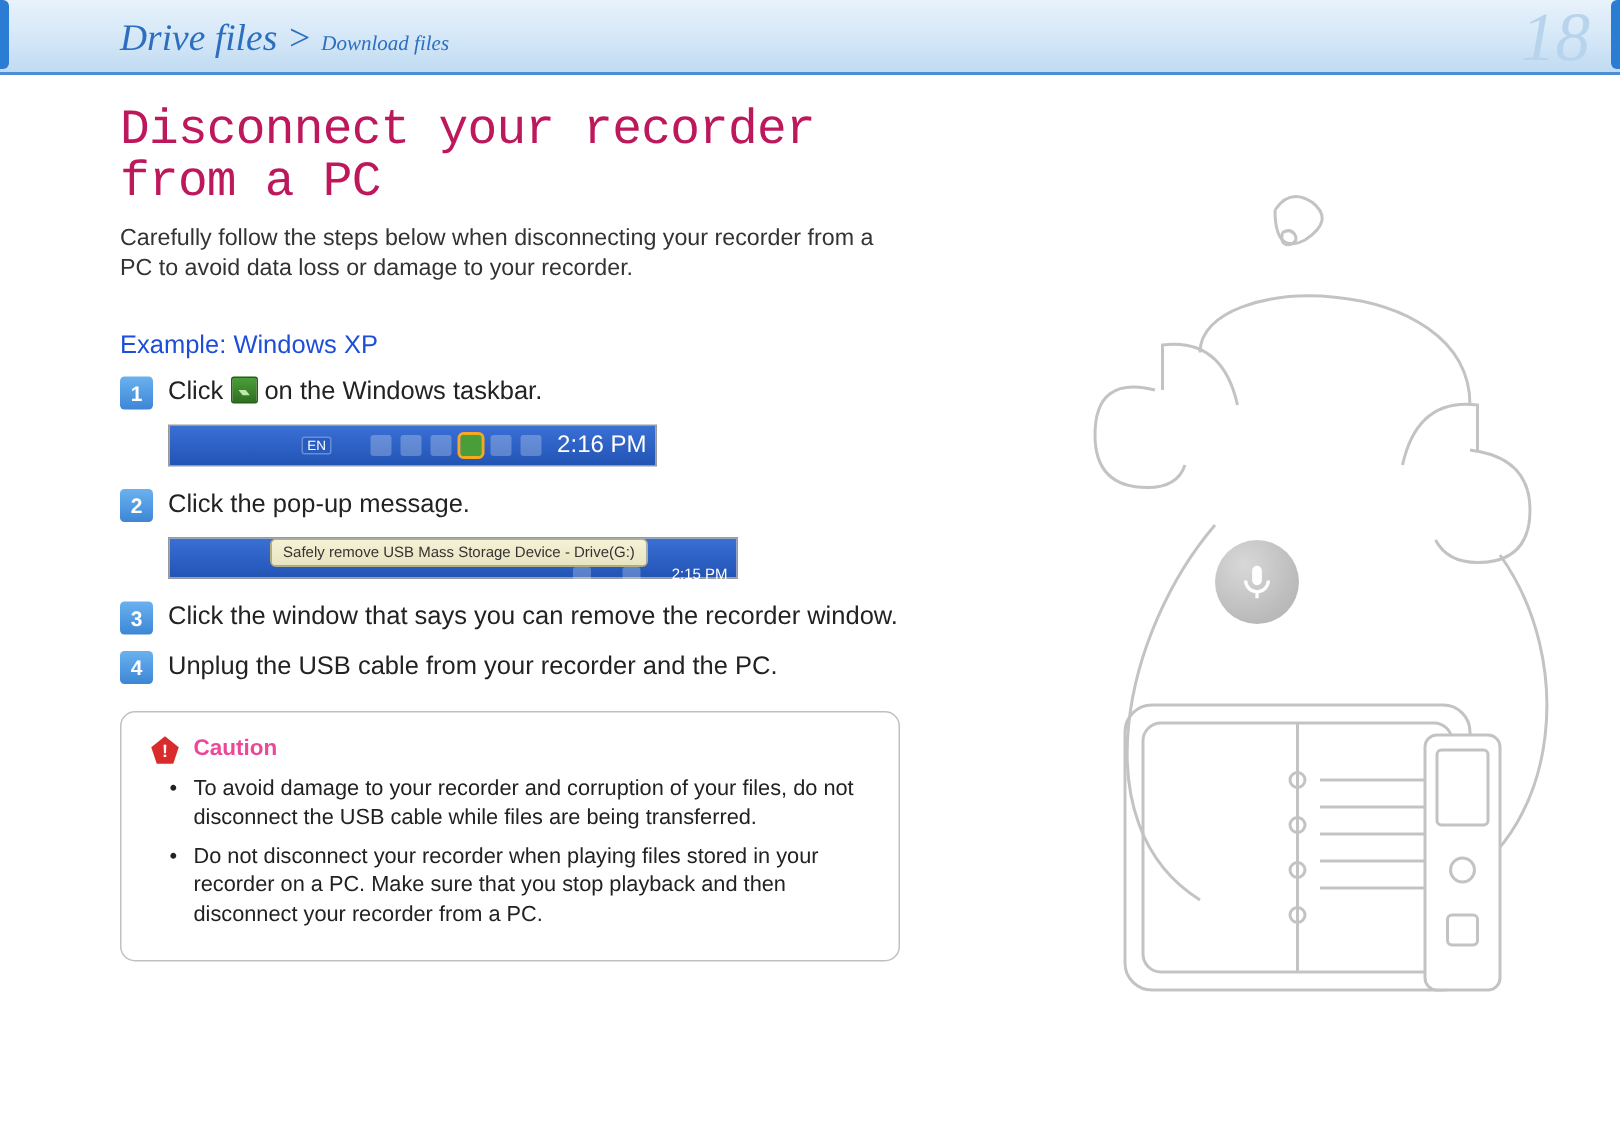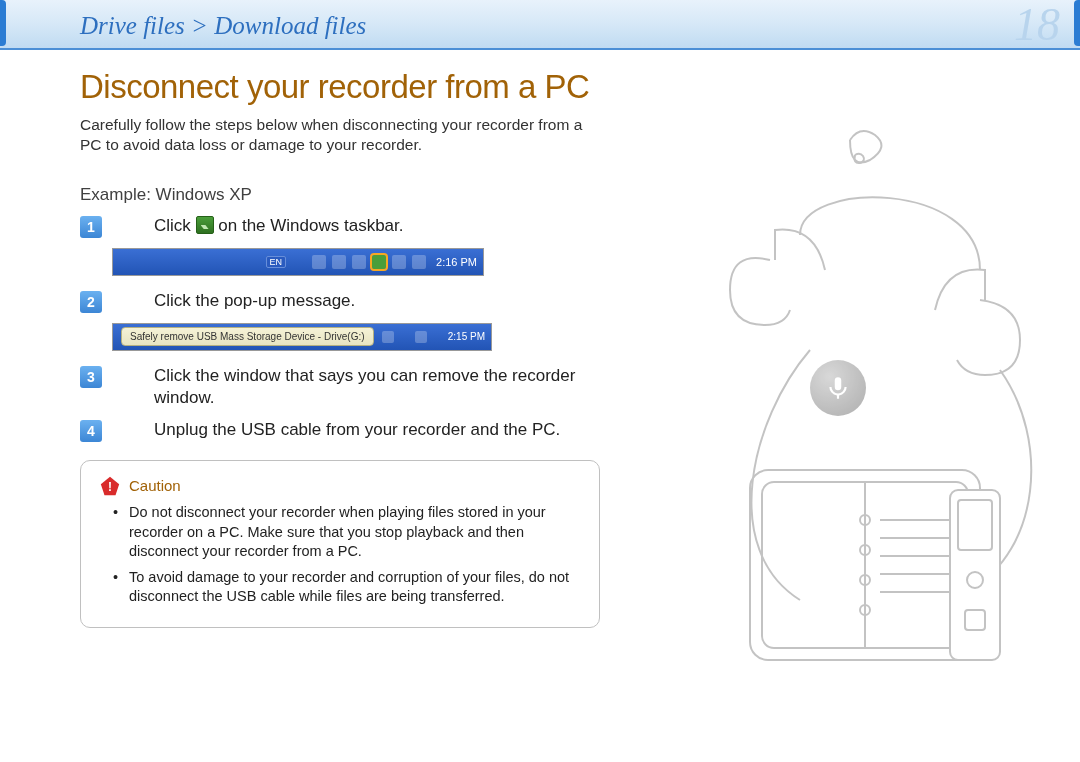--- a/index.html
+++ b/index.html
@@ -38,56 +38,56 @@
   .breadcrumb {
     position: absolute;
     top: 12px;
     left: 80px;
     font-family: Georgia, 'Times New Roman', serif;
     font-style: italic;
     font-size: 25px;
     color: #2d6fbf;
   }
   .breadcrumb .sub {
-    font-size: 25px;
+    font-size: 14px;
     text-align: center;
   }
   .page-num {
     position: absolute;
     top: -2px;
     right: 20px;
     font-family: Georgia, 'Times New Roman', serif;
     font-style: italic;
     font-size: 46px;
     color: #b8d4ed;
   }
   .content {
     position: absolute;
     top: 70px;
     left: 80px;
     width: 520px;
   }
   .main-title {
-    font-family: Liberation Sans, sans-serif;
+    font-family: Liberation Mono, monospace;
     font-size: 33px;
     font-weight: normal;
-    color: #a16207;
+    color: #be185d;
     letter-spacing: -0.5px;
     line-height: 1.05;
     margin-bottom: 10px;
   }
   .intro {
     font-size: 15.5px;
     color: #333;
     line-height: 1.3;
     margin-bottom: 30px;
   }
   .example-label {
     font-size: 17px;
-    color: #404040;
+    color: #1d4ed8;
     margin-bottom: 10px;
   }
   .step {
     display: flex;
     align-items: flex-start;
     margin-bottom: 10px;
     font-size: 17px;
     line-height: 1.3;
   }
   .num-badge {
@@ -96,41 +96,41 @@
     background: linear-gradient(to bottom, #6bb1f0, #3c86d5);
     color: #fff;
     font-size: 14px;
     font-weight: bold;
     text-align: center;
     line-height: 22px;
     border-radius: 3px;
     margin-right: 10px;
     margin-top: 1px;
   }
-  .step-text { flex: 1; margin-left: 42px; }
+  .step-text { flex: 1; }
   .inline-icon {
     display: inline-block;
     width: 18px; height: 18px;
     background: linear-gradient(to bottom, #4a9e3a, #2e7020);
     vertical-align: -3px;
     border-radius: 2px;
     position: relative;
     border: 1px solid #256018;
   }
   .inline-icon::before {
     content: "";
     position: absolute;
     left: 4px; top: 8px;
     width: 8px; height: 4px;
     background: #bfe8b1;
     clip-path: polygon(0 0, 60% 0, 100% 100%, 40% 100%);
   }
   .taskbar-shot {
     margin: 8px 0 14px 32px;
-    width: 372px;
+    width: 326px;
     height: 28px;
     border: 1px solid #999;
     background: linear-gradient(to bottom,#3a6fd4,#2254b5);
     position: relative;
     font-size: 10px;
     color: #fff;
     display: flex;
     align-items: center;
     justify-content: flex-end;
     padding-right: 6px;
@@ -138,31 +138,32 @@
   }
   .taskbar-shot .sysicon {
     width: 14px; height: 14px;
     background: rgba(255,255,255,0.25);
     border-radius: 2px;
   }
   .taskbar-shot .sysicon.highlight {
     outline: 2px solid #f7a823;
     background: #4a9e3a;
   }
-  .taskbar-shot .time { font-size: 11px; margin-left: 4px; }
+  .taskbar-shot .time { font-size: 16px; margin-left: 4px; }
   .taskbar-shot .lang { background:#2a5bbf; border:1px solid #678ed9; padding:0 3px; font-size:9px; border-radius:2px; margin-right: 20px; }
   .popup-shot {
     margin: 8px 0 14px 32px;
     width: 380px;
     height: 28px;
     border: 1px solid #999;
     background: linear-gradient(to bottom,#3a6fd4,#2254b5);
     position: relative;
     display: flex;
     align-items: center;
+    flex-direction: column;
   }
   .popup-balloon {
     background: linear-gradient(to bottom,#f5f2d6,#e8e4c2);
     border: 1px solid #b5b080;
     border-radius: 4px;
     font-size: 10px;
     color: #333;
     padding: 3px 8px;
     margin-left: 8px;
     white-space: nowrap;
@@ -192,22 +193,22 @@
     align-items: center;
     gap: 8px;
     margin-bottom: 8px;
   }
   .caution-icon {
     width: 22px; height: 20px;
     position: relative;
   }
   .caution-icon svg { width: 22px; height: 22px; }
   .caution-label {
-    color: #a16207;
-    font-weight: normal;
+    color: #ec4899;
+    font-weight: bold;
     font-size: 15px;
   }
   .caution-box ul {
     list-style: none;
     padding-left: 30px;
     font-size: 14.5px;
     line-height: 1.35;
     color: #222;
   }
   .caution-box ul li {
@@ -311,22 +312,22 @@
     <div class="caution-header">
       <span class="caution-icon">
         <svg viewBox="0 0 24 24">
             <path fill="#d92b2b" d="M12 2l10 8-4 12H6L2 10z"></path>
             <text x="12" y="17" text-anchor="middle" font-size="13" fill="#fff" font-weight="bold">!</text>
           </svg>
       </span>
       <span class="caution-label">Caution</span>
     </div>
     <ul>
+      <li>To avoid damage to your recorder and corruption of your files, do not disconnect the USB cable while files are being transferred.</li>
       <li>Do not disconnect your recorder when playing files stored in your recorder on a PC. Make sure that you stop playback and then disconnect your recorder from a PC.</li>
-      <li>To avoid damage to your recorder and corruption of your files, do not disconnect the USB cable while files are being transferred.</li>
     </ul>
   </div>
 
 </div>
 
 <div class="art">
   <svg viewBox="0 0 400 570" fill="none" stroke="#b5b5b5" stroke-width="2">
     <path d="M200 20 q10 -15 25 -5 q15 12 -5 25 q-20 10 -20 -20"></path>
     <path d="M205 35 q5 -3 8 1 q3 5 -3 7 q-7 1 -5 -8"></path>
     <path d="M120 140 q-40 -10 -40 30 q0 35 35 35 q20 0 25 -15 M125 140 l0 -30 q40 -5 50 40"></path>

